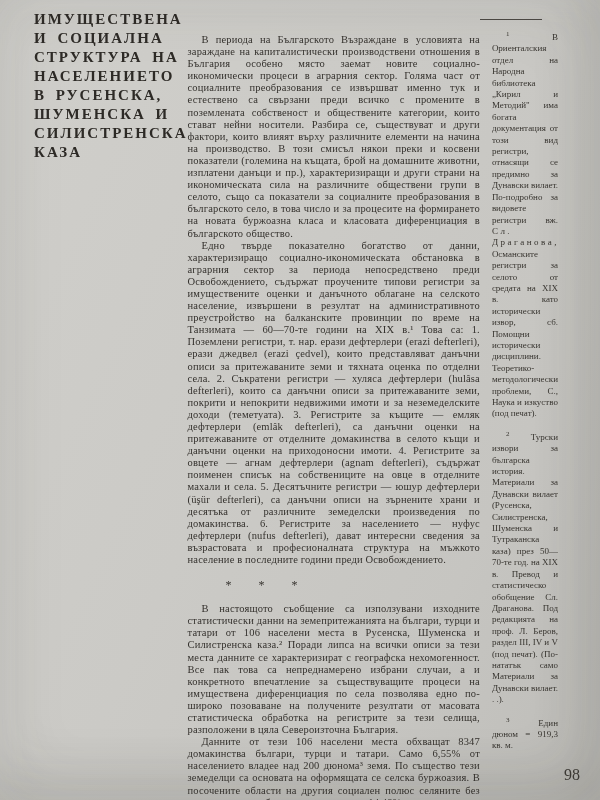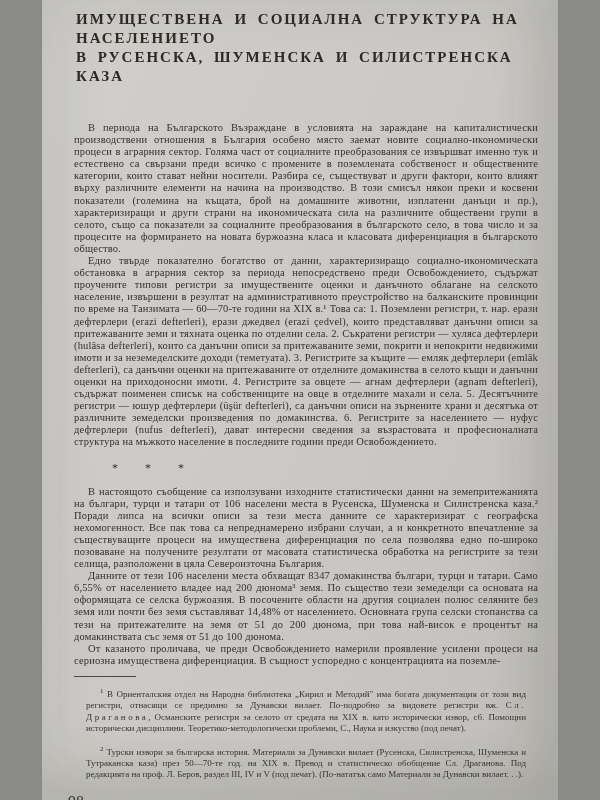--- a/index.html
+++ b/index.html
@@ -1,51 +1,51 @@
 <!DOCTYPE html>
 <html><head>
 <meta charset="utf-8">
 <style>
   html, body { margin: 0; padding: 0; background: #8a8a88; }
   .page {
     position: relative;
-    width: 516px;
+    width: 600px;
     height: 800px;
     margin: 0 auto;
     box-sizing: border-box;
     padding: 10px 20px 14px 32px;
     background:
       linear-gradient(115deg, #d0cfcb 0%, #cbcac6 45%, #c6c5c1 75%, #bdbcb8 100%);
     box-shadow:
       inset 0 0 70px rgba(60,58,52,0.10),
       inset -14px -20px 55px rgba(50,48,44,0.14),
       inset 4px 4px 30px rgba(255,255,255,0.18);
     font-family: "Liberation Serif", "DejaVu Serif", serif;
     color: #33302c;
     overflow: hidden;
     display: flex;
-    flex-direction: column;
+    flex-direction: row;
   }
   .title {
     margin: 0 0 0 2px;
     font-size: 15px;
     font-weight: bold;
     line-height: 19px;
     letter-spacing: 2px;
     word-spacing: 4px;
     color: #2d2a26;
   }
   .author {
     margin: 33px 0 0 2px;
     font-size: 11px;
     letter-spacing: 4px;
     word-spacing: 10px;
     color: #35322e;
   }
-  .body-text { margin-top: 36px; }
+  .body-text { margin-top: 24px; }
   .body-text p {
     margin: 0;
     font-size: 10.5px;
     line-height: 12.1px;
     text-align: justify;
     text-indent: 14px;
     letter-spacing: 0.15px;
     color: #34312d;
   }
   .stars {
@@ -98,19 +98,20 @@
     <div class="stars">* * *</div>
     <p>В настоящото съобщение са използувани изходните статистически данни на земепритежанията на българи, турци и татари от 106 населени места в Русенска, Шуменска и Силистренска каза.² Поради липса на всички описи за тези места данните се характеризират с географска нехомогенност. Все пак това са непреднамерено избрани случаи, а и конкретното впечатление за съществуващите процеси на имуществена диференциация по села позволява едно по-широко позоваване на получените резултати от масовата статистическа обработка на регистрите за тези селища, разположени в цяла Североизточна България.</p>
     <p>Данните от тези 106 населени места обхващат 8347 домакинства българи, турци и татари. Само 6,55% от населението владее над 200 дюнома³ земя. По същество тези земеделци са основата на оформящата се селска буржоазия. В посочените области на другия социален полюс селяните без земя или почти без земя съставляват 14,48% от населението. Основната група селски стопанства са тези на притежателите на земя от 51 до 200 дюнома, при това най-висок е процентът на домакинствата със земя от 51 до 100 дюнома.</p>
     <p>От казаното проличава, че преди Освобождението намерили проявление усилени процеси на сериозна имуществена диференциация. В същност успоредно с концентрацията на поземле-</p>
   </div>
 
   <div class="footnotes">
     <div class="fn-rule"></div>
     <p><sup>1</sup> <span>В Ориенталския отдел на Народна библиотека „Кирил и Методий" има богата документация от този вид регистри, отнасящи се предимно за Дунавски вилает. По-подробно за видовете регистри вж. </span><span class="spaced-name">Сл. Драганова</span><span>, Османските регистри за селото от средата на XIX в. като исторически извор, сб. Помощни исторически дисциплини. Теоретико-методологически проблеми, С., Наука и изкуство (под печат).</span></p>
     <p><sup>2</sup> <span>Турски извори за българска история. Материали за Дунавски вилает (Русенска, Силистренска, Шуменска и Тутраканска каза) през 50—70-те год. на XIX в. Превод и статистическо обобщение Сл. Драганова. Под редакцията на проф. Л. Беров, раздел III, IV и V (под печат). (По-нататък само Материали за Дунавски вилает. . .).</span></p>
+    <p><sup>3</sup> <span>Един дюном = 919,3 кв. м.</span></p>
   </div>
 
   <div class="page-footer">
     <span class="page-number">98</span>
   </div>
 
 </div>
 
 </body></html>

